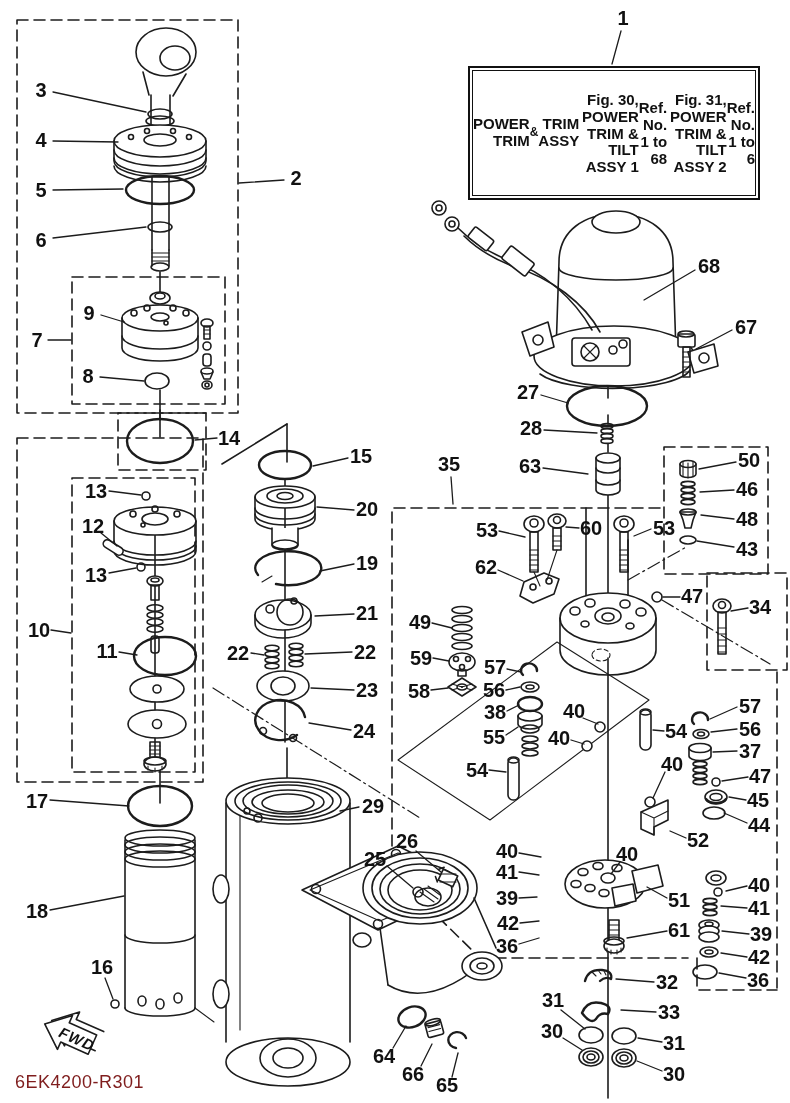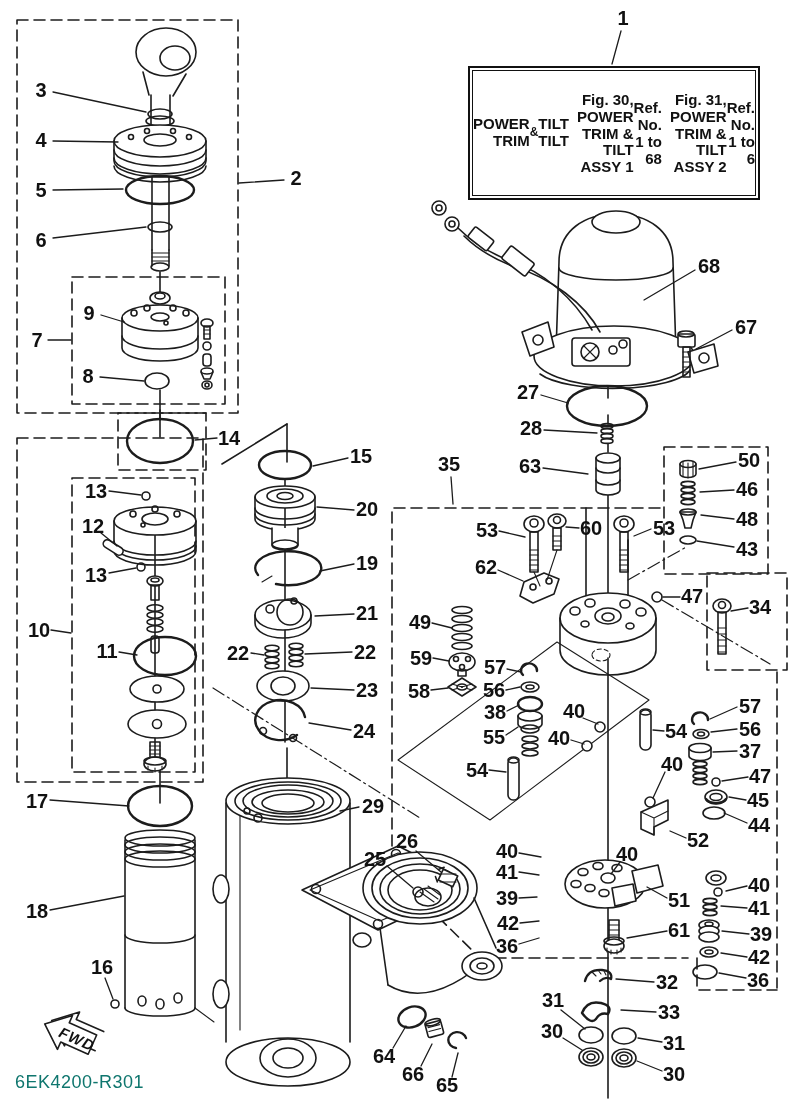--- a/index.html
+++ b/index.html
@@ -17,21 +17,21 @@
   #diagram .callout{fill:#111;font:600 20px "Liberation Sans",sans-serif;}
   #diagram .fwdtxt{fill:#111;font:italic 700 15px "Liberation Sans",sans-serif;letter-spacing:1px;}
   .title-box{position:absolute;left:468px;top:66px;width:292px;height:134px;
              border:2px solid #111;box-sizing:border-box;padding:2px;}
   .title-box-inner{border:1px solid #111;width:100%;height:100%;box-sizing:border-box;
              display:flex;flex-direction:row;align-items:center;justify-content:center;
              text-align:right;font-weight:bold;line-height:1.12;}
   .tb-big{font-size:15px;}
   .tb-amp{font-size:12px;}
   .tb-fig{font-size:15px;margin-top:2px;}
-  .footer-code{position:absolute;left:15px;top:1072px;font-size:18px;color:#0f766e;letter-spacing:0.5px;}
+  .footer-code{position:absolute;left:15px;top:1072px;font-size:18px;color:#7f1d1d;letter-spacing:0.5px;}
 </style>
 </head>
 <body>
 
 <div class="stage">
 
 <svg id="diagram" width="790" height="1103" viewBox="0 0 790 1103">
 
   <g class="dashed">
     <rect x="17" y="20" width="221" height="393"></rect>
@@ -624,21 +624,21 @@
         <text x="674" y="1050" text-anchor="middle" class="callout">31</text>
         <line x1="662" y1="1071" x2="637" y2="1061" class="leader"></line>
         <text x="674" y="1081" text-anchor="middle" class="callout">30</text>
       </g>
 </svg>
 
 <div class="title-box">
   <div class="title-box-inner">
     <div class="tb-big">POWER TRIM</div>
     <div class="tb-amp">&amp;</div>
-    <div class="tb-big">TILT TILT</div>
+    <div class="tb-big">TRIM ASSY</div>
     <div class="tb-fig">Fig. 30, POWER TRIM &amp; TILT ASSY 1</div>
     <div class="tb-fig">Ref. No. 1 to 68</div>
     <div class="tb-fig">Fig. 31, POWER TRIM &amp; TILT ASSY 2</div>
     <div class="tb-fig">Ref. No. 1 to 6</div>
   </div>
 </div>
 
 <div class="footer-code">6EK4200-R301</div>
 
 </div>

